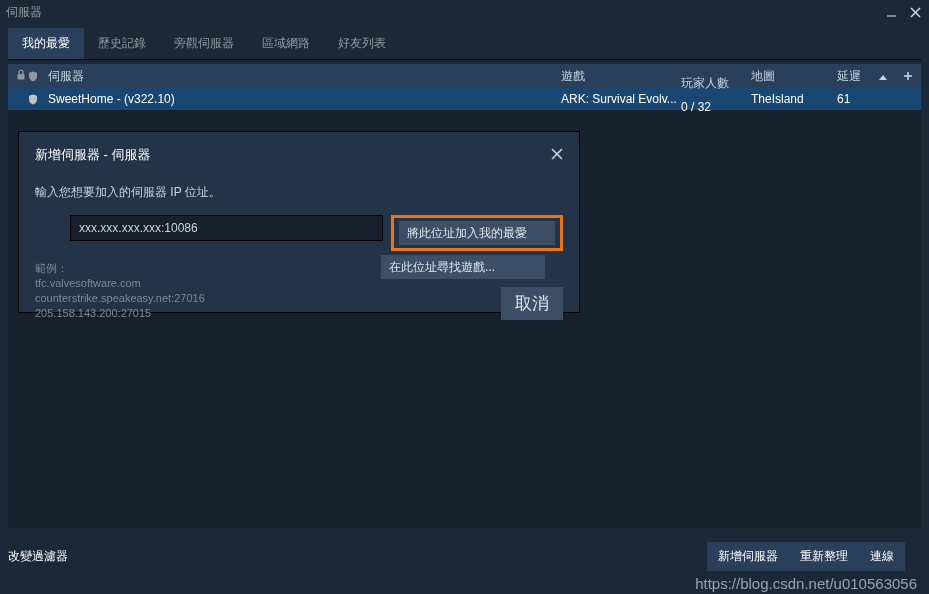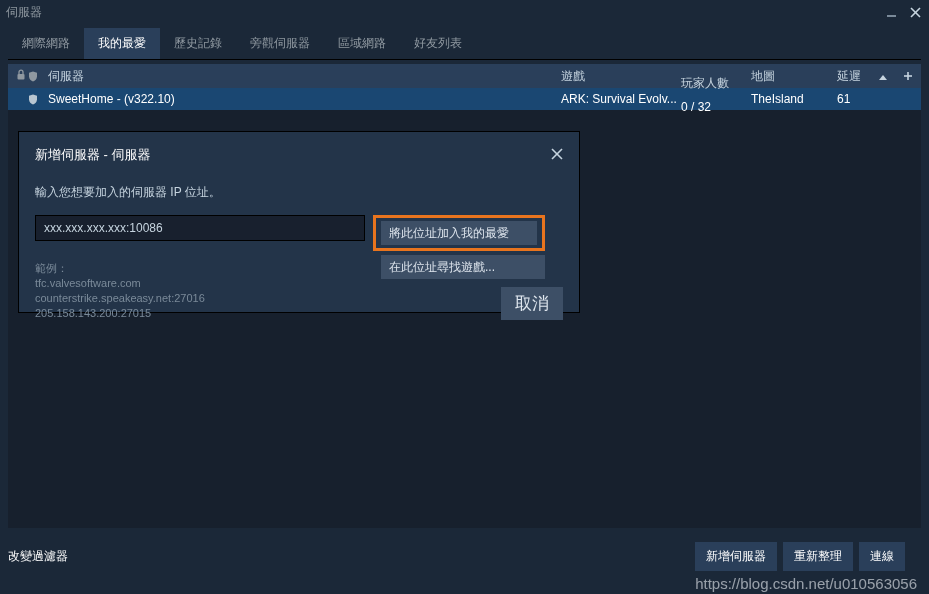--- a/index.html
+++ b/index.html
@@ -37,21 +37,21 @@
     .col-add { width: 18px; display: flex; align-items: center; justify-content: center; }
     .trow { display: flex; align-items: center; height: 22px; padding: 0 4px; }
     .trow.sel { background: #1a4772; color: #fff; }
     .shield-icon svg { display: block; }
     .tbody-area { height: 440px; }
     .footer {
       position: absolute; bottom: 24px; left: 8px; right: 24px;
       display: flex; align-items: center; height: 28px;
     }
     .linkish { color: #fff; font-size: 12px; cursor: pointer; }
-    .footer-btns { margin-left: auto; display: flex; gap: 6px; }
+    .footer-btns { margin-left: auto; display: flex; }
     .btn {
       background: #2a3f5a; color: #fff; padding: 6px 11px;
       font-size: 12px; cursor: pointer; border: none;
     }
     .watermark {
       position: absolute; bottom: 2px; left: 0; right: 0;
       text-align: right; padding-right: 12px;
       color: rgba(220,225,230,0.65); font-size: 15px;
       font-family: Arial, sans-serif;
     }
@@ -59,21 +59,21 @@
     
     .dialog {
       position: absolute; top: 131px; left: 18px;
       width: 562px; height: 182px;
       background: #233449; border: 1px solid #000;
       padding: 14px 16px 12px 16px;
     }
     .dlg-title { display: flex; align-items: center; color: #fff; font-size: 13px; }
     .dlg-close { margin-left: auto; cursor: pointer; }
     .dlg-body { margin-top: 20px; }
-    .dlg-row1 { display: flex; gap: 8px; align-items: stretch; margin-top: 14px; }
+    .dlg-row1 { display: flex; gap: 8px; align-items: stretch; margin-top: 14px; margin-left: 35px; }
     .ip-input {
       width: 330px; height: 26px; background: #18202e;
       border: 1px solid #000; color: #c6d4df;
       padding: 0 8px; font-size: 12px; outline: none;
     }
     .fav-btn-wrap {
       border: 3px solid #e8741e; padding: 3px 5px;
       display: flex; align-items: center;
     }
     .long-btn {
@@ -104,21 +104,20 @@
       <svg width="11" height="11" viewBox="0 0 11 11">
           <line x1="1" y1="1" x2="10" y2="10" stroke="#c6d4df" stroke-width="1.6"></line>
           <line x1="10" y1="1" x2="1" y2="10" stroke="#c6d4df" stroke-width="1.6"></line>
         </svg>
     </div>
   </div>
 </div>
 
 <div class="content">
   <div class="tabs">
-    <div class="tab">網際網路</div>
     <div class="tab active">我的最愛</div>
     <div class="tab">歷史記錄</div>
     <div class="tab">旁觀伺服器</div>
     <div class="tab">區域網路</div>
     <div class="tab">好友列表</div>
   </div>
 
   <div class="table-wrap">
     <div class="thead">
       <div class="col-icons">

